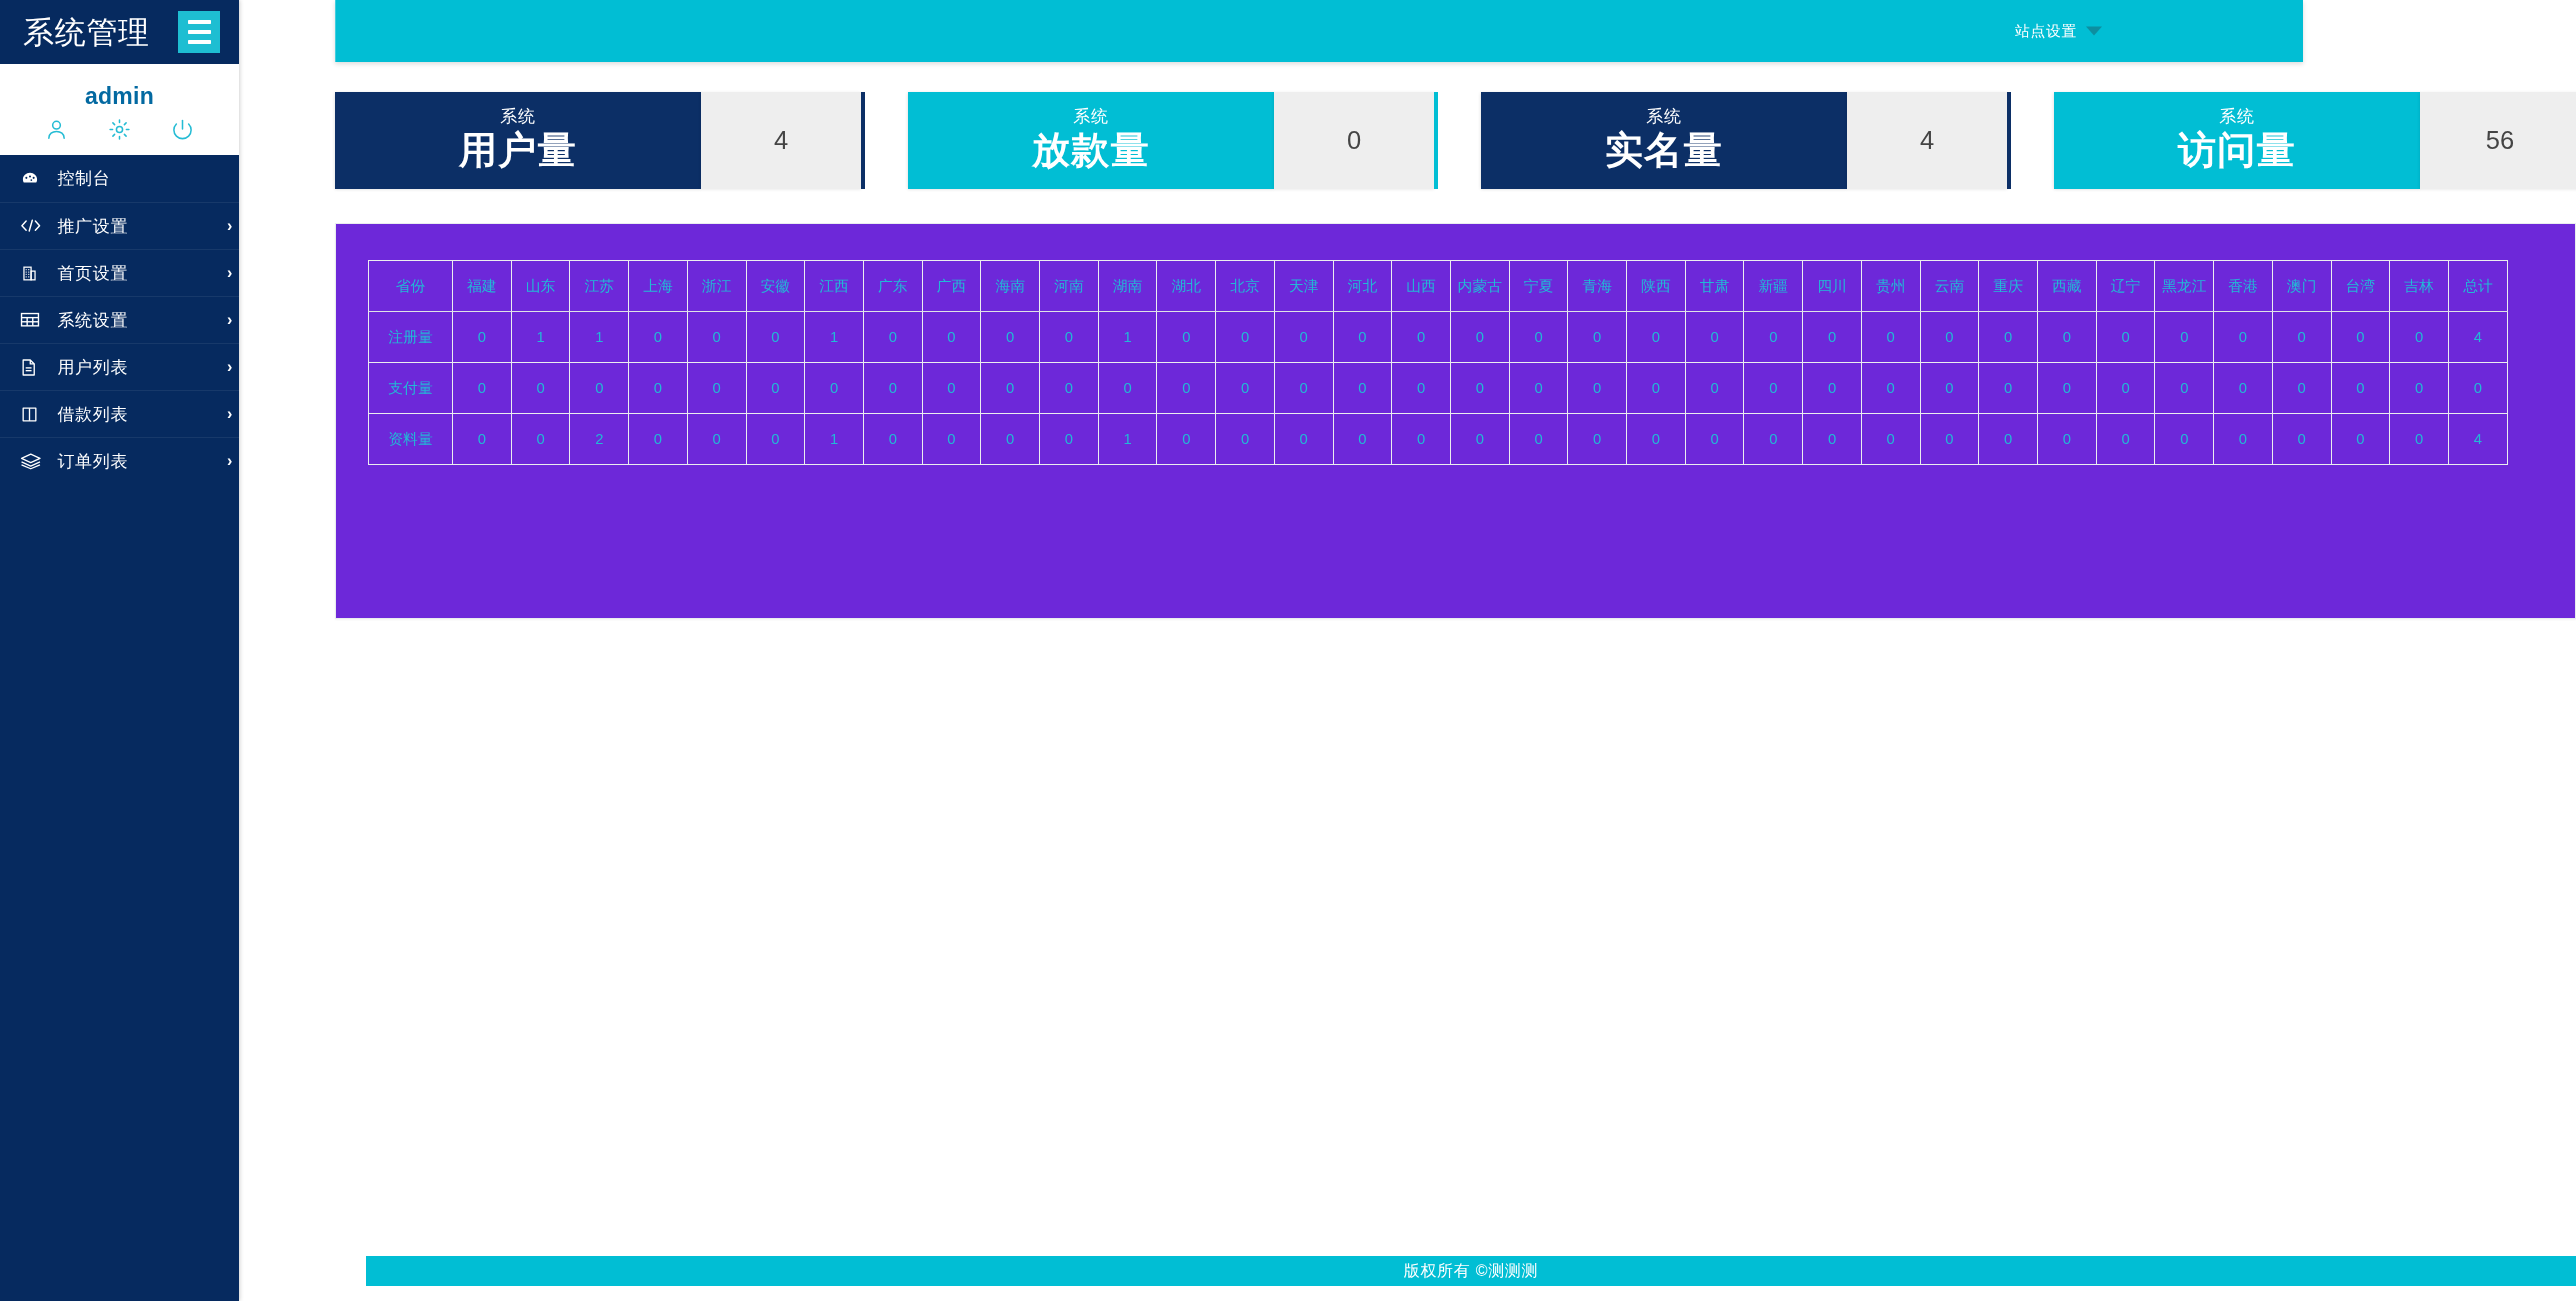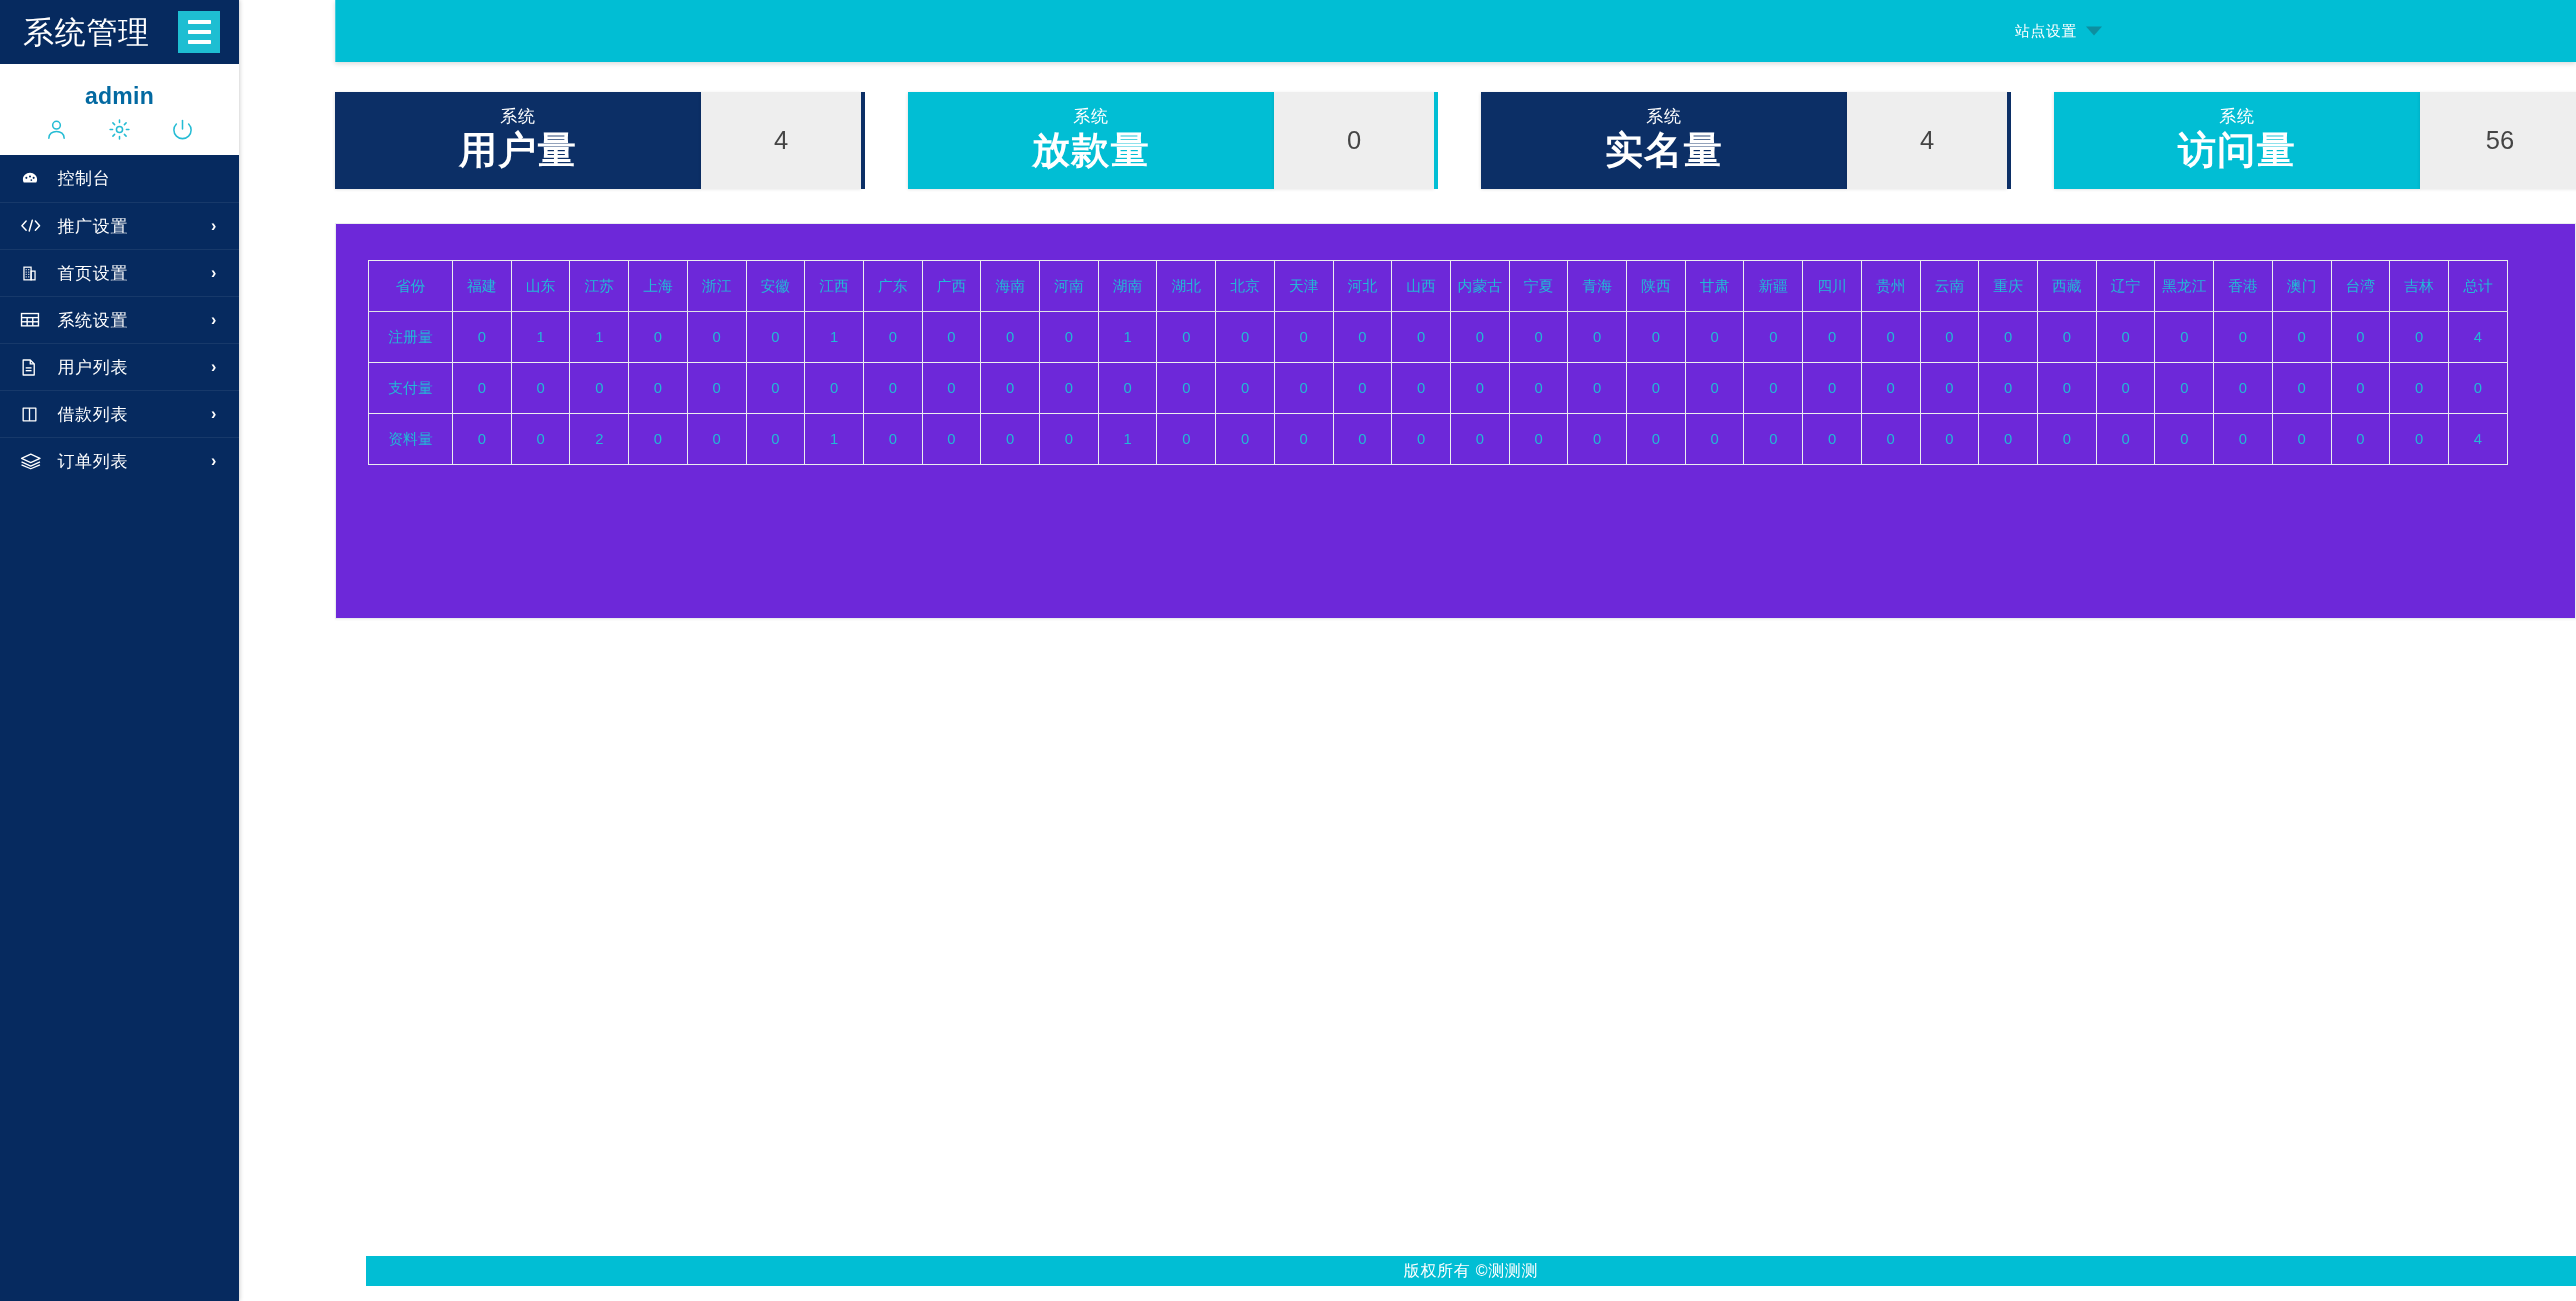--- a/index.html
+++ b/index.html
@@ -41,35 +41,35 @@
     padding-top: 4px;
   }
   #user-name { color:#0369a1; font-size:23px; font-weight:700; letter-spacing:0.3px; margin-bottom:8px; }
   #user-icons { display:flex; gap:40px; align-items:center; }
   #user-icons .uicon { width:23px; height:23px; display:block; cursor:pointer; }
   #user-icons svg { display:block; }
 
   #menu { padding-top: 0; }
   .menu-item {
     height: 47px; display:flex; align-items:center;
-    padding: 0 20px 0 20px;
+    padding: 0 4px 0 20px;
     color:#ffffff; font-size:17px; cursor:pointer; position:relative;
   }
   .menu-item + .menu-item { border-top: 0.7px solid rgba(255,255,255,.07); }
   .menu-item .mi-icon {
     width: 28px; min-width:28px; height:21.5px; display:flex; align-items:center; justify-content:flex-start;
     margin-right: 9.4px;
   }
   .menu-item .mi-icon svg { display:block; }
   .menu-item .mi-label { flex:1; white-space:nowrap; letter-spacing:0.7px; }
   .menu-item .mi-arrow { font-size:16px; color:#ffffff; font-weight:bold; line-height:1; padding-right:2.7px; }
 
   
   #topbar {
-    position:absolute; left:335px; top:0; width:2241px; height:62px;
+    position:absolute; left:335px; top:0; width:1968px; height:62px;
     background:#01bed4;
     box-shadow: 0 2px 4.7px rgba(0,0,0,.14);
     display:flex; align-items:center;
     z-index: 5;
   }
   #topbar .tb-divider { position:absolute; left:0; top:0; bottom:0; width:1.3px; background:rgba(255,255,255,.25); }
   #site-settings {
     position:absolute; left: 1680px; top: 50%; transform:translateY(-50%);
     display:flex; align-items:center; gap:9.4px; cursor:pointer;
   }

